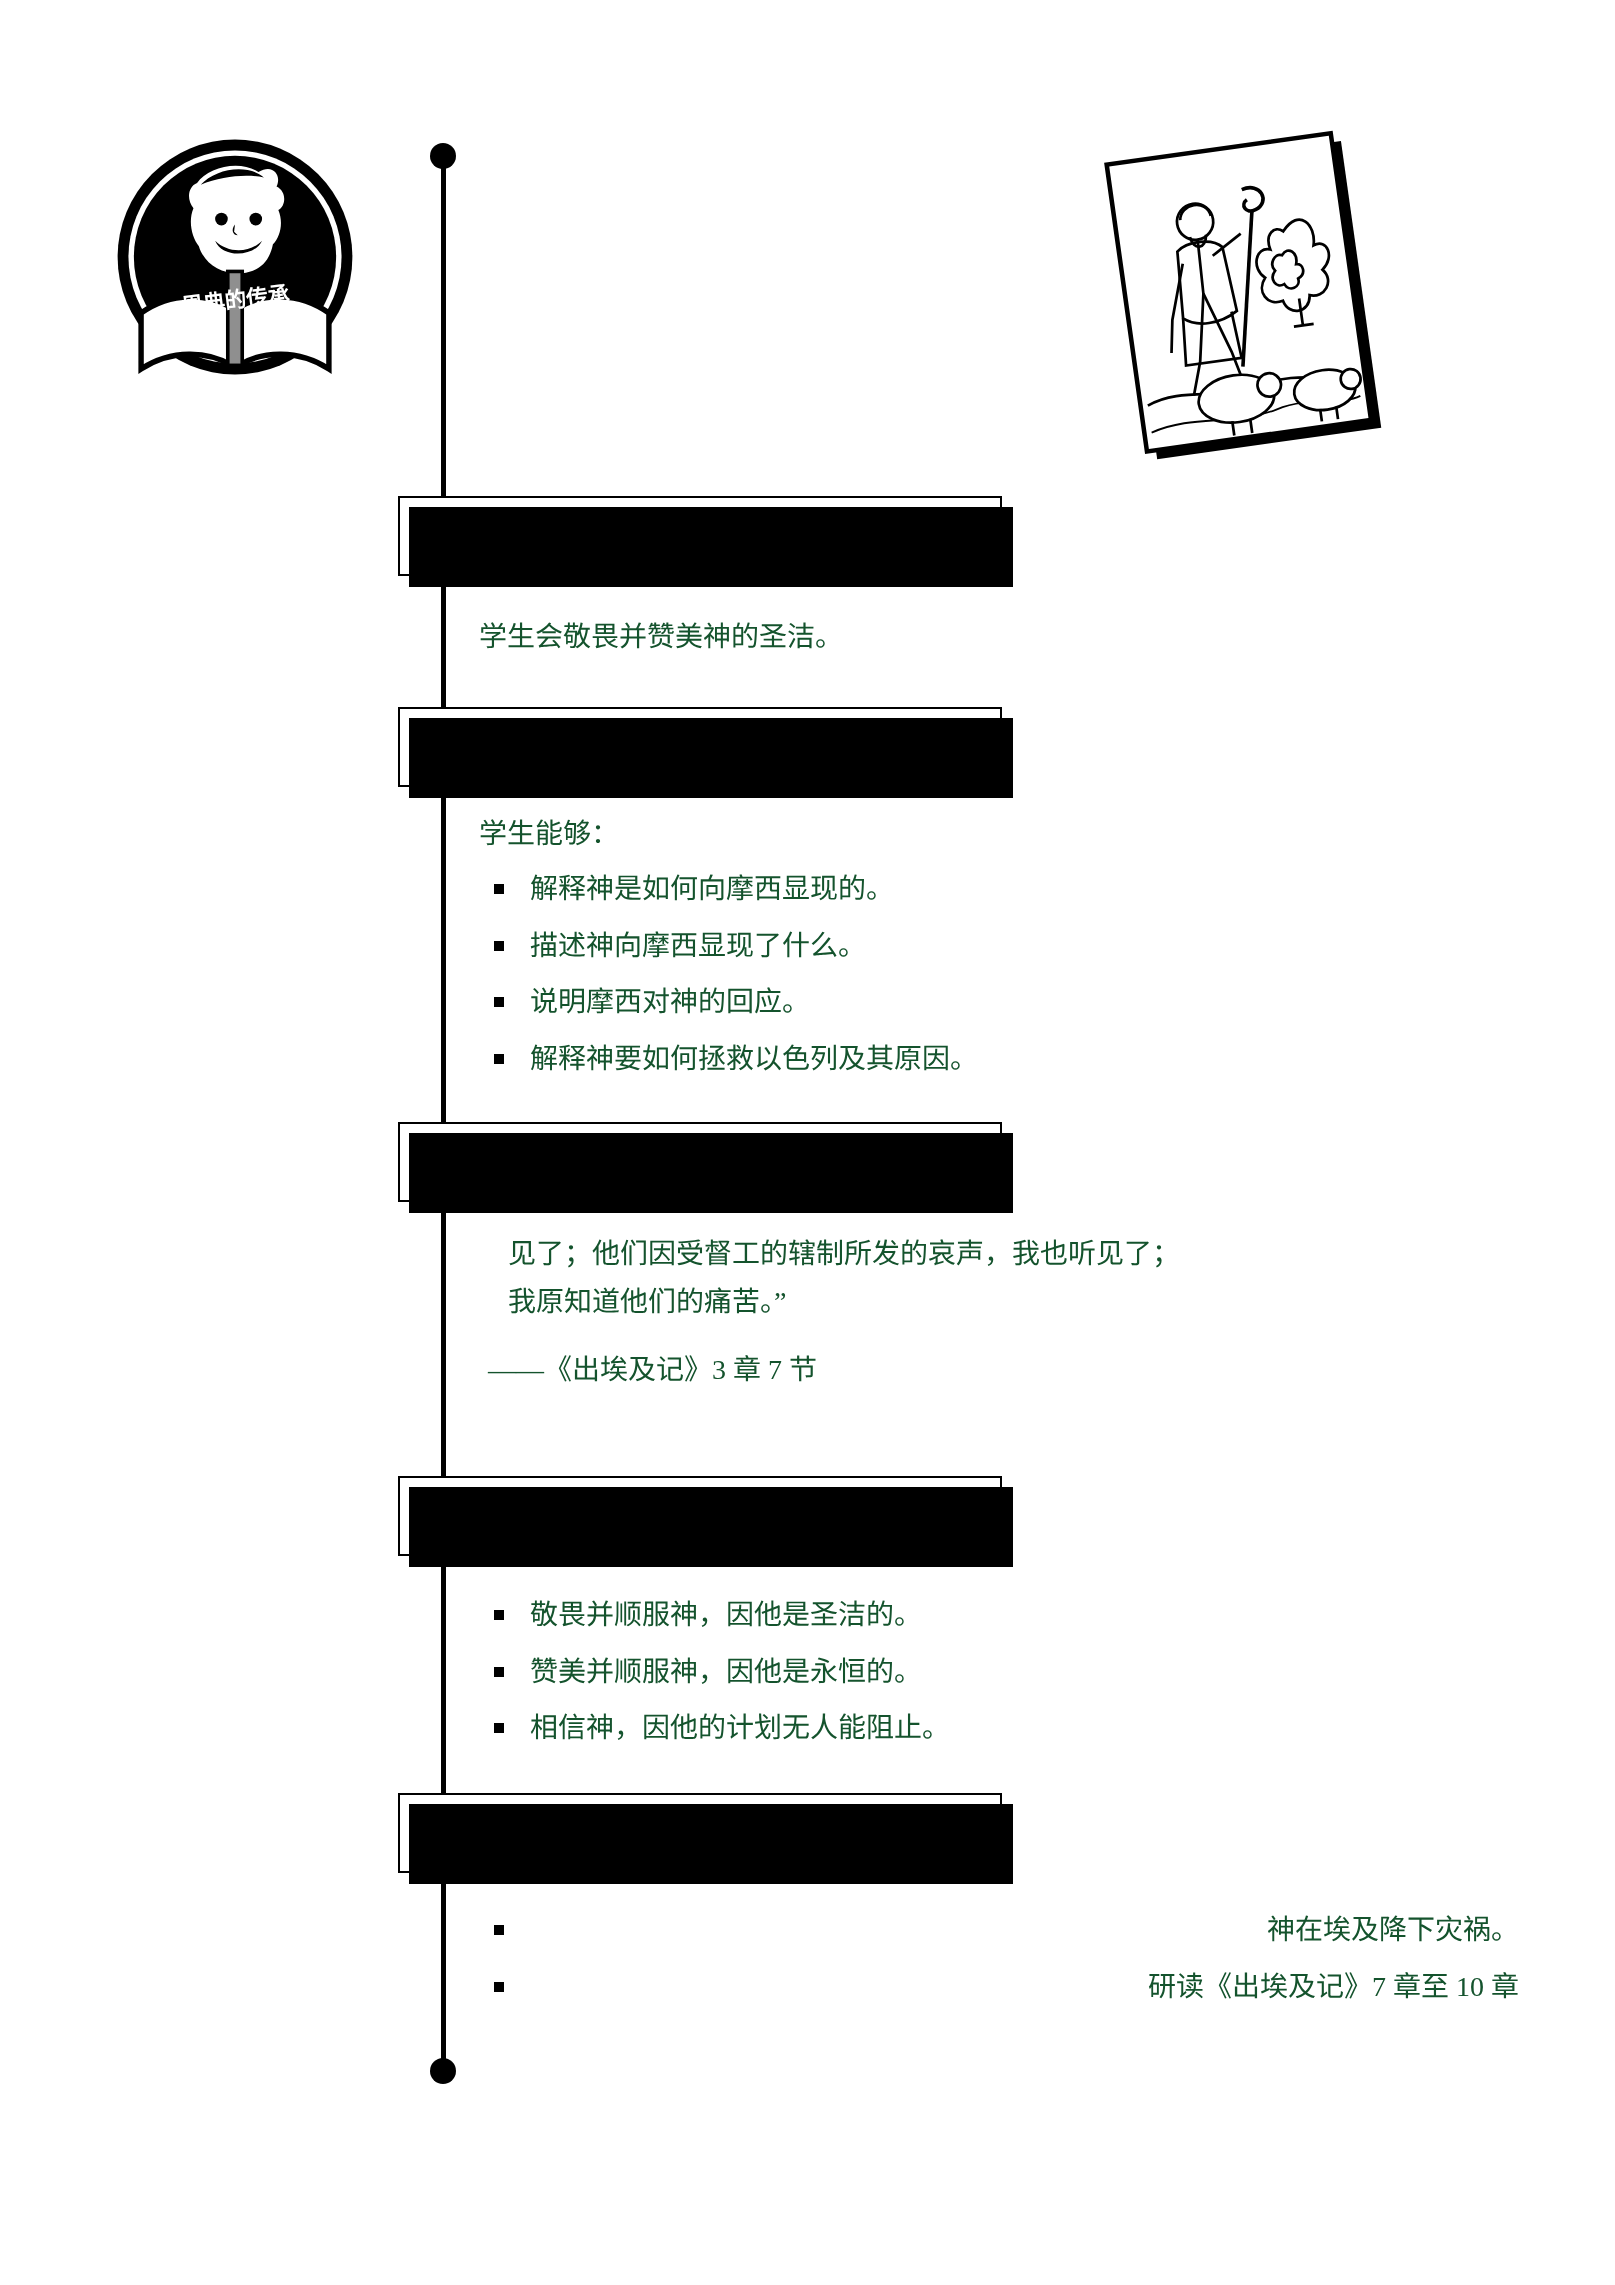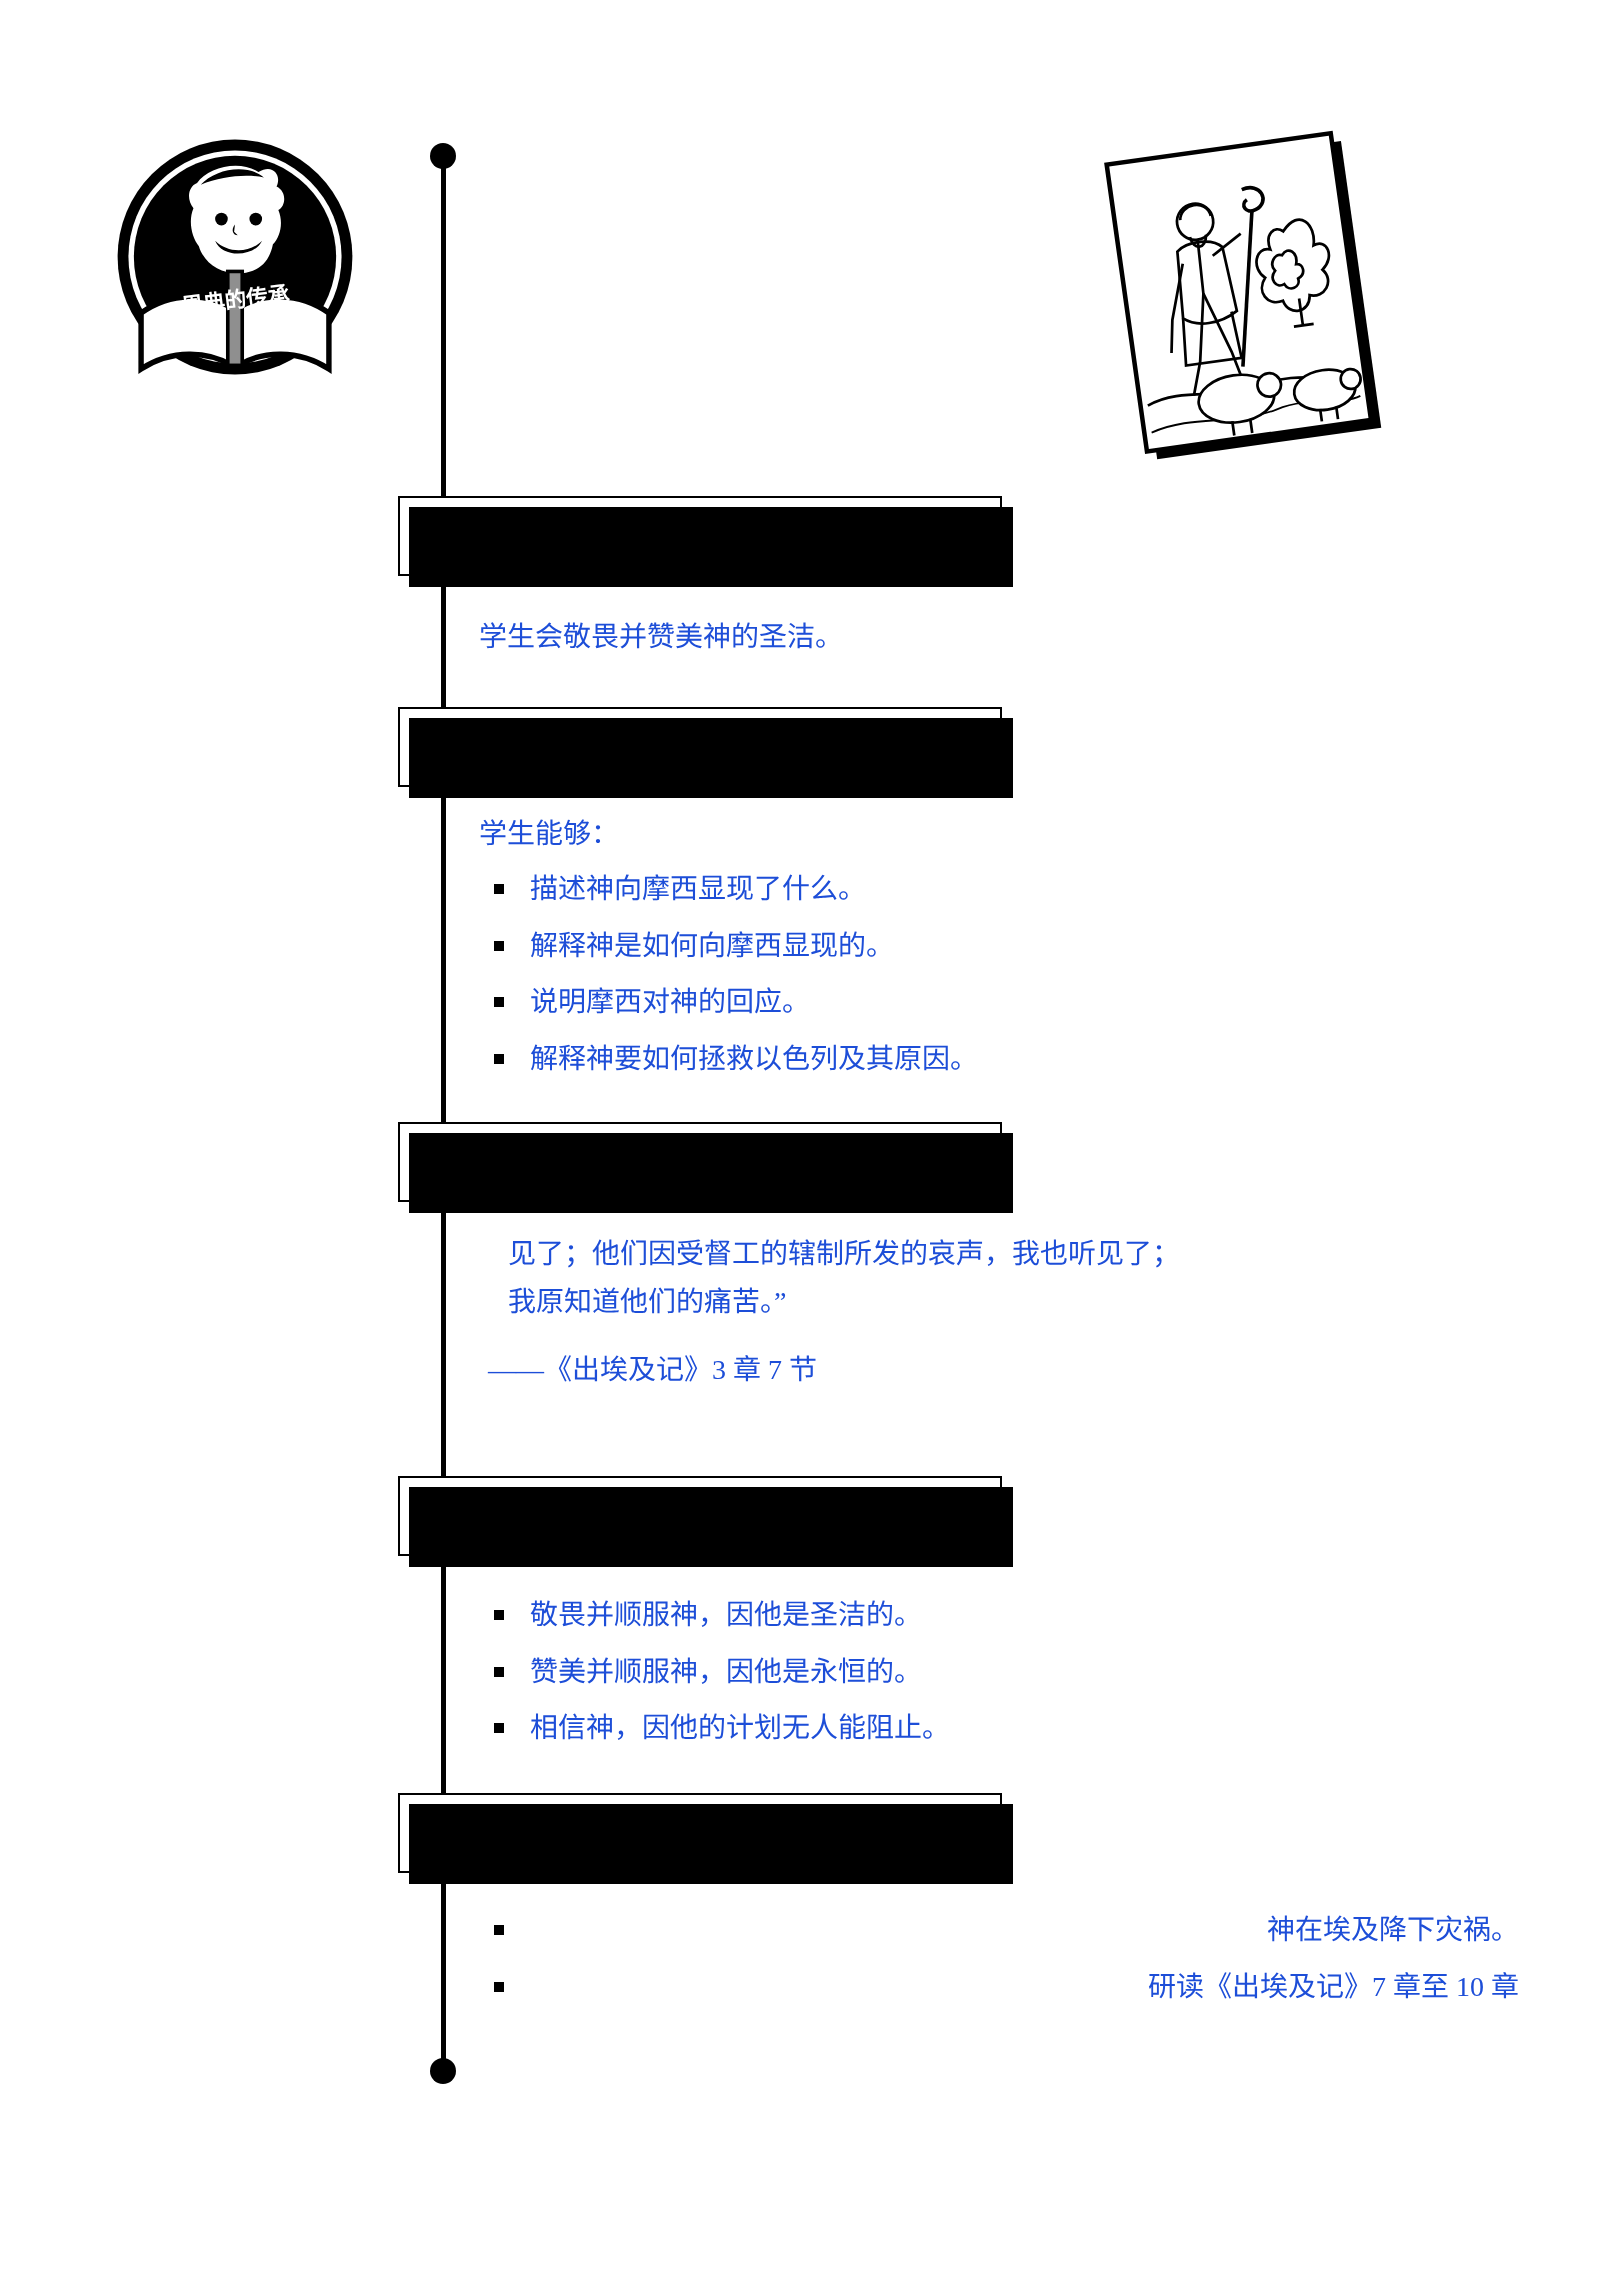--- a/index.html
+++ b/index.html
@@ -111,21 +111,21 @@
     letter-spacing: 9px;
     padding-left: 41px;
   }
 
   
   .body-block {
     position: absolute;
     left: 479px;
     font-size: 28px;
     line-height: 1.55;
-    color: #1d4ed8;
+    color: #14532d;
   }
   ul.bullets {
     list-style: none;
     margin: 0;
     padding: 0;
   }
   ul.bullets li {
     position: relative;
     padding-left: 51px;
     margin-bottom: 14.5px;
@@ -243,22 +243,22 @@
     <div>学生会敬畏并赞美神的圣洁。</div>
   </div>
 
   <div class="section-header" style="top:707px">
     <div class="shadow"></div>
     <span>课程目标</span>
   </div>
   <div class="body-block" style="top:812px; width:1040px;">
     <div class="lead-line">学生能够：</div>
     <ul class="bullets">
+      <li>解释神是如何向摩西显现的。</li>
       <li>描述神向摩西显现了什么。</li>
-      <li>解释神是如何向摩西显现的。</li>
       <li>说明摩西对神的回应。</li>
       <li>解释神要如何拯救以色列及其原因。</li>
     </ul>
   </div>
 
   <div class="section-header" style="top:1122px">
     <div class="shadow"></div>
     <span>主 题 经 文</span>
   </div>
   <div class="body-block verse" style="top:1230px; width:1004px; left:488px;">

